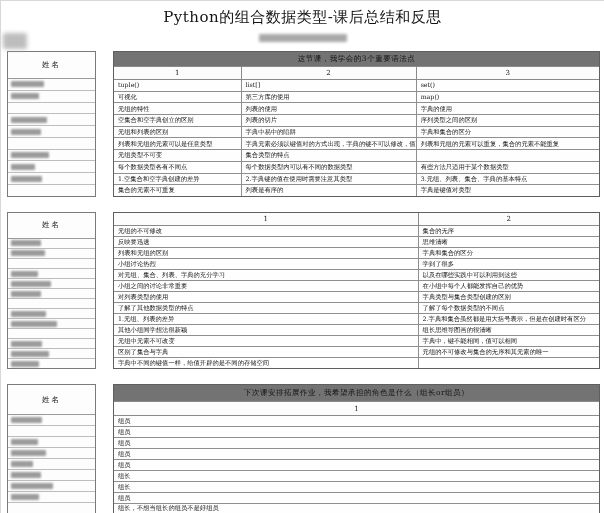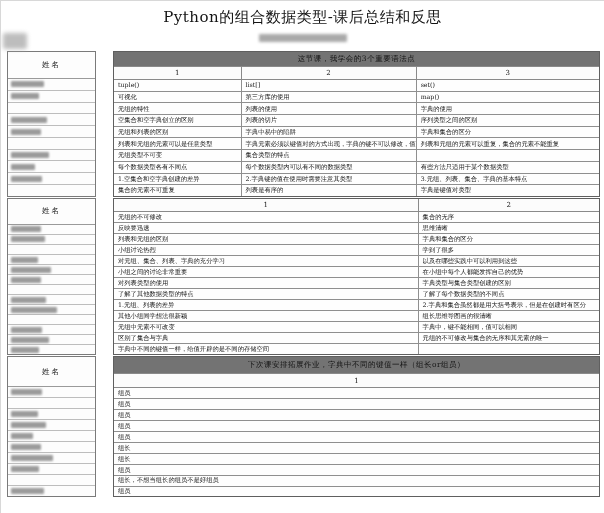--- a/index.html
+++ b/index.html
@@ -14,21 +14,21 @@
     padding-top:7px;line-height:18px;white-space:nowrap;
   }
   .title-blur{
     width:88px;height:8px;background:#a9a9a9;filter:blur(1.4px);
     margin:8px auto 9px auto;border-radius:1px;
   }
   .corner-blur{
     position:absolute;left:2px;top:32px;width:24px;height:16px;
     background:#bdbdbd;filter:blur(2px);border-radius:2px;
   }
-  .section{display:flex;margin:0 4px 1px 6px;}
+  .section{display:flex;margin:0 4px 15px 6px;}
   .namecol{
     width:89px;flex:0 0 89px;border:1px solid #7a7a7a;
     margin-right:17px;display:flex;flex-direction:column;box-sizing:border-box;
     background:#fdfdfd;
   }
   .namehead{
     display:flex;align-items:center;justify-content:center;
     font-size:7.5px;border-bottom:1px solid #9a9a9a;letter-spacing:2px;
   }
   .sec0 .namehead{height:26px;}
@@ -294,21 +294,21 @@
           <div class="namerow">
             <div class="blur" style="width: 28px;"></div>
           </div>
           <div class="namerow"></div>
           <div class="namerow">
             <div class="blur" style="width: 33px;"></div>
           </div>
         </div>
       </div>
       <div class="maintable">
-        <div class="thead">下次课安排拓展作业，字典中不同的键值一样（组长or组员）</div>
+        <div class="thead">下次课安排拓展作业，我希望承担的角色是什么（组长or组员）</div>
         <div class="subhead">
           <div class="subcell" style="width: 100%;">1</div>
         </div>
         <div class="trow">
           <div class="tcell" style="width: 100%;">组员</div>
         </div>
         <div class="trow">
           <div class="tcell" style="width: 100%;">组员</div>
         </div>
         <div class="trow">

